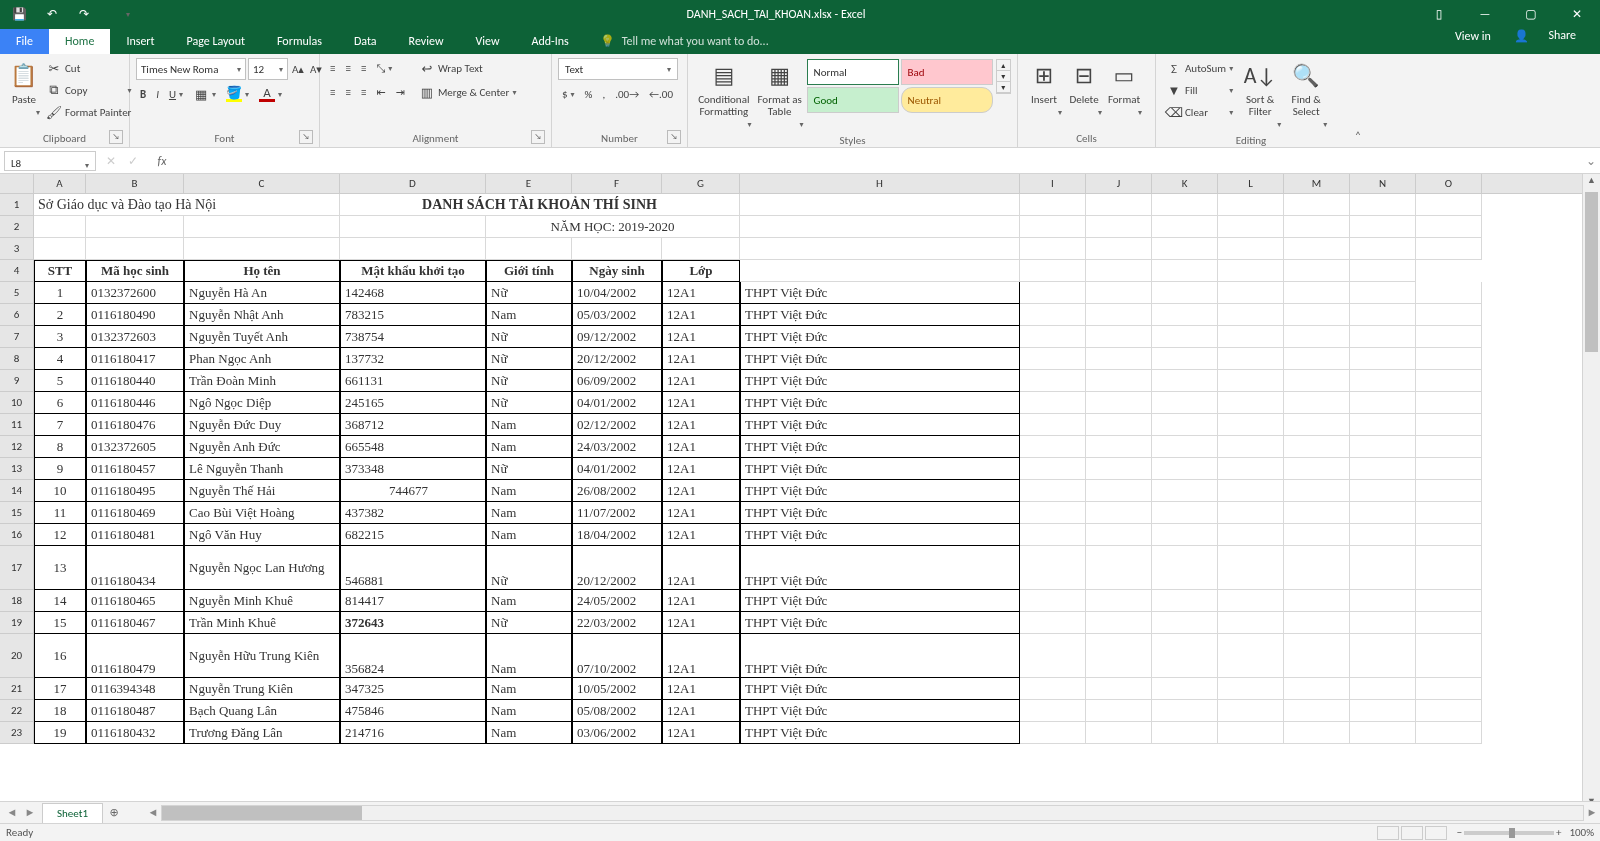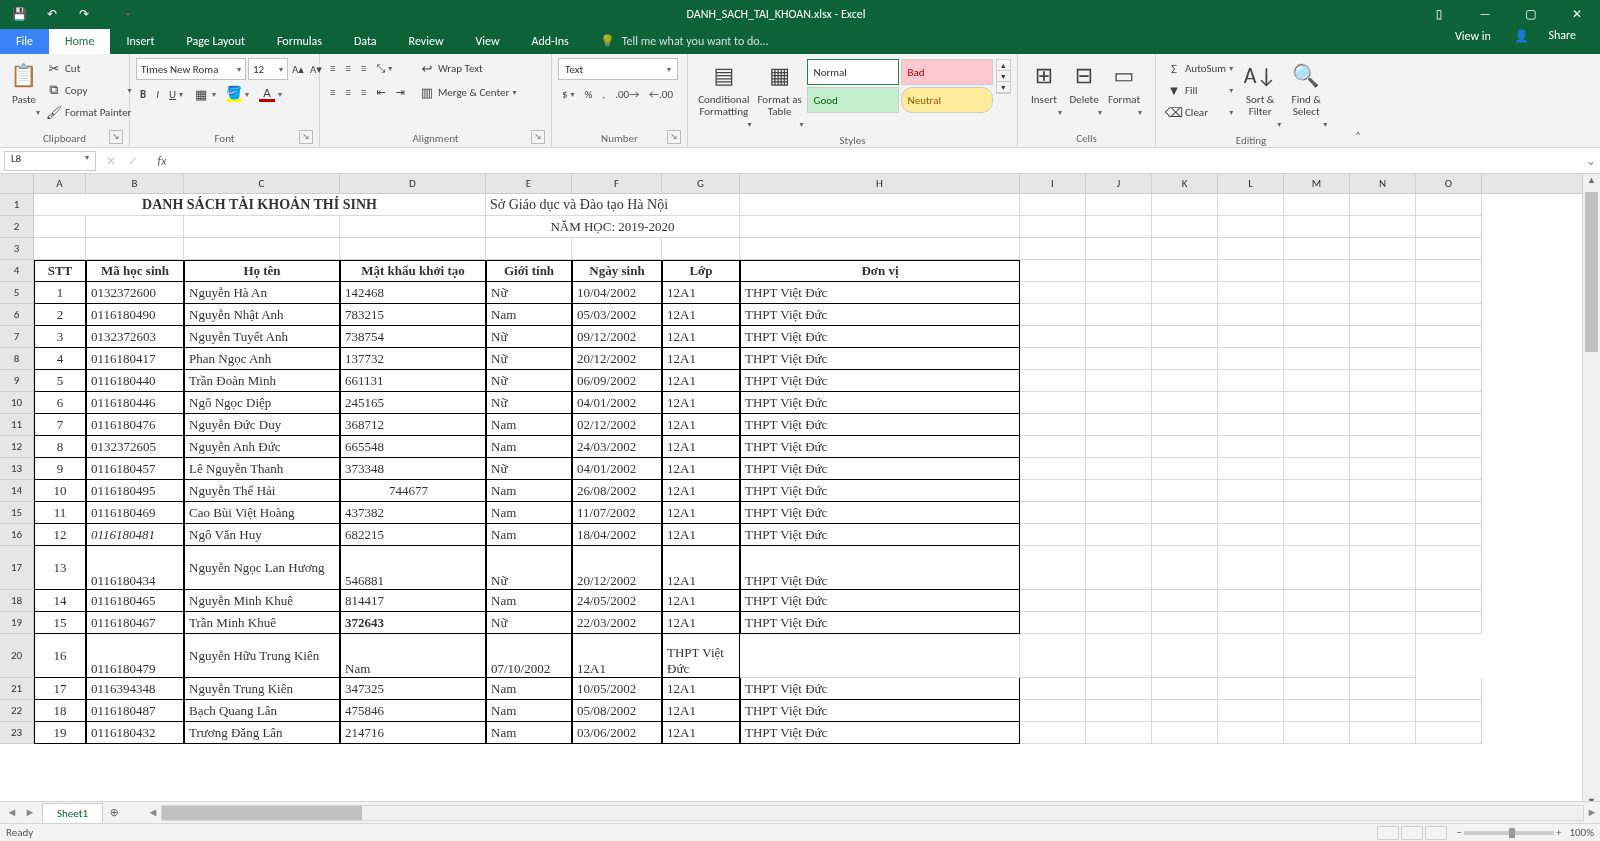--- a/index.html
+++ b/index.html
@@ -47,21 +47,21 @@
 .style-normal { background:#fff; border:1px solid #2a7d4f; }
 .style-bad { background:#ffc7ce; color:#9c0006; }
 .style-good { background:#c6efce; color:#006100; }
 .style-neutral { background:#ffeb9c; color:#9c5700;border-radius:11px; }
 .styles-grid { display:grid; grid-template-columns:repeat(2,auto); }
 .styles-scroll { width:16px; display:flex; flex-direction:column; border:1px solid #ccc; margin:1px 0 1px 2px; }
 .styles-scroll div { flex:1; display:flex; align-items:center; justify-content:center; font-size:8px; border-bottom:1px solid #ccc; }
 
 
 .fbar { height:26px; border-bottom:1px solid #d4d4d4; display:flex; align-items:center; background:#fff; }
-.name-box { width:92px; border:1px solid #ccc; height:20px; margin:0 4px; padding:0 6px; font-size:11px; display:flex; align-items:flex-start; justify-content:space-between; }
+.name-box { width:92px; border:1px solid #ccc; height:20px; margin:0 4px; padding:0 6px; font-size:11px; display:flex; align-items:flex-end; justify-content:space-between; }
 .fbar .fx { width:16px; text-align:center; font-style:italic; color:#666; margin-left:10px; }
 .fbar .btn { width:22px; text-align:center; color:#aaa; }
 .formula-input { flex:1; border:none; height:20px; margin-left:4px; font-size:12px; }
 
 
 .sheet-area { position:absolute; top:174px; left:0; right:0; bottom:28px; display:flex; }
 .col-headers { display:flex; height:20px; background:#e6e6e6; border-bottom:1px solid #ccc; position:sticky; top:0; }
 .col-headers .corner { width:34px; border-right:1px solid #ccc; background:#e6e6e6; }
 .col-h { border-right:1px solid #ccc; text-align:center; font-size:11px; color:#333; display:flex; align-items:center; justify-content:center; background:#e6e6e6; }
 .row-h { width:34px; border-right:1px solid #ccc; border-bottom:1px solid #ccc; background:#e6e6e6; font-size:11px; color:#333; display:flex; align-items:center; justify-content:center; }
@@ -366,22 +366,22 @@
         <div class="col-h" style="width: 66px;">I</div>
         <div class="col-h" style="width: 66px;">J</div>
         <div class="col-h" style="width: 66px;">K</div>
         <div class="col-h" style="width: 66px;">L</div>
         <div class="col-h" style="width: 66px;">M</div>
         <div class="col-h" style="width: 66px;">N</div>
         <div class="col-h" style="width: 66px;">O</div>
       </div>
       <div style="display: grid; grid-template-columns: 34px 52px 98px 156px 146px 86px 90px 78px 280px 66px 66px 66px 66px 66px 66px 66px;">
         <div class="row-h">1</div>
+        <div class="cell" style="grid-column: span 3; font-family: &quot;Times New Roman&quot;, serif; font-size: 14px;">Sở Giáo dục và Đào tạo Hà Nội</div>
         <div class="cell bold center" style="grid-column: span 4; font-size: 14px;">DANH SÁCH TÀI KHOẢN THÍ SINH</div>
-        <div class="cell" style="grid-column: span 3; font-family: &quot;Times New Roman&quot;, serif; font-size: 14px;">Sở Giáo dục và Đào tạo Hà Nội</div>
         <div class="cell"></div>
         <div class="cell"></div>
         <div class="cell"></div>
         <div class="cell"></div>
         <div class="cell"></div>
         <div class="cell"></div>
         <div class="cell"></div>
         <div class="cell"></div>
       </div>
       <div style="display: grid; grid-template-columns: 34px 52px 98px 156px 146px 86px 90px 78px 280px 66px 66px 66px 66px 66px 66px 66px;">
@@ -420,21 +420,20 @@
       </div>
       <div style="display: grid; grid-template-columns: 34px 52px 98px 156px 146px 86px 90px 78px 280px 66px 66px 66px 66px 66px 66px 66px;">
         <div class="row-h">4</div>
         <div class="cell hdr">STT</div>
         <div class="cell hdr">Mã học sinh</div>
         <div class="cell hdr">Họ tên</div>
         <div class="cell hdr">Mật khẩu khởi tạo</div>
         <div class="cell hdr">Giới tính</div>
         <div class="cell hdr">Ngày sinh</div>
         <div class="cell hdr">Lớp</div>
-        <div class="cell hdr">Đơn vị</div>
         <div class="cell"></div>
         <div class="cell"></div>
         <div class="cell"></div>
         <div class="cell"></div>
         <div class="cell"></div>
         <div class="cell"></div>
         <div class="cell"></div>
       </div>
       <div style="display: grid; grid-template-columns: 34px 52px 98px 156px 146px 86px 90px 78px 280px 66px 66px 66px 66px 66px 66px 66px;">
         <div class="row-h">5</div>
@@ -630,21 +629,21 @@
         <div class="cell"></div>
         <div class="cell"></div>
         <div class="cell"></div>
         <div class="cell"></div>
         <div class="cell"></div>
         <div class="cell"></div>
       </div>
       <div style="display: grid; grid-template-columns: 34px 52px 98px 156px 146px 86px 90px 78px 280px 66px 66px 66px 66px 66px 66px 66px;">
         <div class="row-h">16</div>
         <div class="cell bl br bb center" style="border-left: 1px solid rgb(0, 0, 0); border-right: 1px solid rgb(0, 0, 0); border-bottom: 1px solid rgb(0, 0, 0);">12</div>
-        <div class="cell bl br bb" style="border-left: 1px solid rgb(0, 0, 0); border-right: 1px solid rgb(0, 0, 0); border-bottom: 1px solid rgb(0, 0, 0); font-style: italic;">0116180481</div>
+        <div class="cell bl br bb" style="border-left: 1px solid rgb(0, 0, 0); border-right: 1px solid rgb(0, 0, 0); border-bottom: 1px solid rgb(0, 0, 0);">0116180481</div>
         <div class="cell bl br bb" style="border-left: 1px solid rgb(0, 0, 0); border-right: 1px solid rgb(0, 0, 0); border-bottom: 1px solid rgb(0, 0, 0);">Ngô Văn Huy</div>
         <div class="cell bl br bb" style="border-left: 1px solid rgb(0, 0, 0); border-right: 1px solid rgb(0, 0, 0); border-bottom: 1px solid rgb(0, 0, 0);">682215</div>
         <div class="cell bl br bb" style="border-left: 1px solid rgb(0, 0, 0); border-right: 1px solid rgb(0, 0, 0); border-bottom: 1px solid rgb(0, 0, 0);">Nam</div>
         <div class="cell bl br bb" style="border-left: 1px solid rgb(0, 0, 0); border-right: 1px solid rgb(0, 0, 0); border-bottom: 1px solid rgb(0, 0, 0);">18/04/2002</div>
         <div class="cell bl br bb" style="border-left: 1px solid rgb(0, 0, 0); border-right: 1px solid rgb(0, 0, 0); border-bottom: 1px solid rgb(0, 0, 0);">12A1</div>
         <div class="cell bl br bb" style="border-left: 1px solid rgb(0, 0, 0); border-right: 1px solid rgb(0, 0, 0); border-bottom: 1px solid rgb(0, 0, 0);">THPT Việt Đức</div>
         <div class="cell"></div>
         <div class="cell"></div>
         <div class="cell"></div>
         <div class="cell"></div>
@@ -704,20 +703,21 @@
         <div class="cell"></div>
         <div class="cell"></div>
         <div class="cell"></div>
         <div class="cell"></div>
       </div>
       <div class="tallrow" style="display: grid; grid-template-columns: 34px 52px 98px 156px 146px 86px 90px 78px 280px 66px 66px 66px 66px 66px 66px 66px;">
         <div class="row-h" style="height: 44px;">20</div>
         <div class="cell bl br bb center" style="border-left: 1px solid rgb(0, 0, 0); border-right: 1px solid rgb(0, 0, 0); border-bottom: 1px solid rgb(0, 0, 0);">16</div>
         <div class="cell bl br bb" style="border-left: 1px solid rgb(0, 0, 0); border-right: 1px solid rgb(0, 0, 0); border-bottom: 1px solid rgb(0, 0, 0); display: flex; align-items: flex-end;">0116180479</div>
         <div class="cell bl br bb" style="border-left: 1px solid rgb(0, 0, 0); border-right: 1px solid rgb(0, 0, 0); border-bottom: 1px solid rgb(0, 0, 0);">Nguyễn Hữu Trung Kiên</div>
+        <div class="cell bl br bb" style="border-left: 1px solid rgb(0, 0, 0); border-right: 1px solid rgb(0, 0, 0); border-bottom: 1px solid rgb(0, 0, 0); display: flex; align-items: flex-end;">356824</div>
         <div class="cell bl br bb" style="border-left: 1px solid rgb(0, 0, 0); border-right: 1px solid rgb(0, 0, 0); border-bottom: 1px solid rgb(0, 0, 0); display: flex; align-items: flex-end;">Nam</div>
         <div class="cell bl br bb" style="border-left: 1px solid rgb(0, 0, 0); border-right: 1px solid rgb(0, 0, 0); border-bottom: 1px solid rgb(0, 0, 0); display: flex; align-items: flex-end;">07/10/2002</div>
         <div class="cell bl br bb" style="border-left: 1px solid rgb(0, 0, 0); border-right: 1px solid rgb(0, 0, 0); border-bottom: 1px solid rgb(0, 0, 0); display: flex; align-items: flex-end;">12A1</div>
         <div class="cell bl br bb" style="border-left: 1px solid rgb(0, 0, 0); border-right: 1px solid rgb(0, 0, 0); border-bottom: 1px solid rgb(0, 0, 0); display: flex; align-items: flex-end;">THPT Việt Đức</div>
         <div class="cell"></div>
         <div class="cell"></div>
         <div class="cell"></div>
         <div class="cell"></div>
         <div class="cell"></div>
         <div class="cell"></div>

